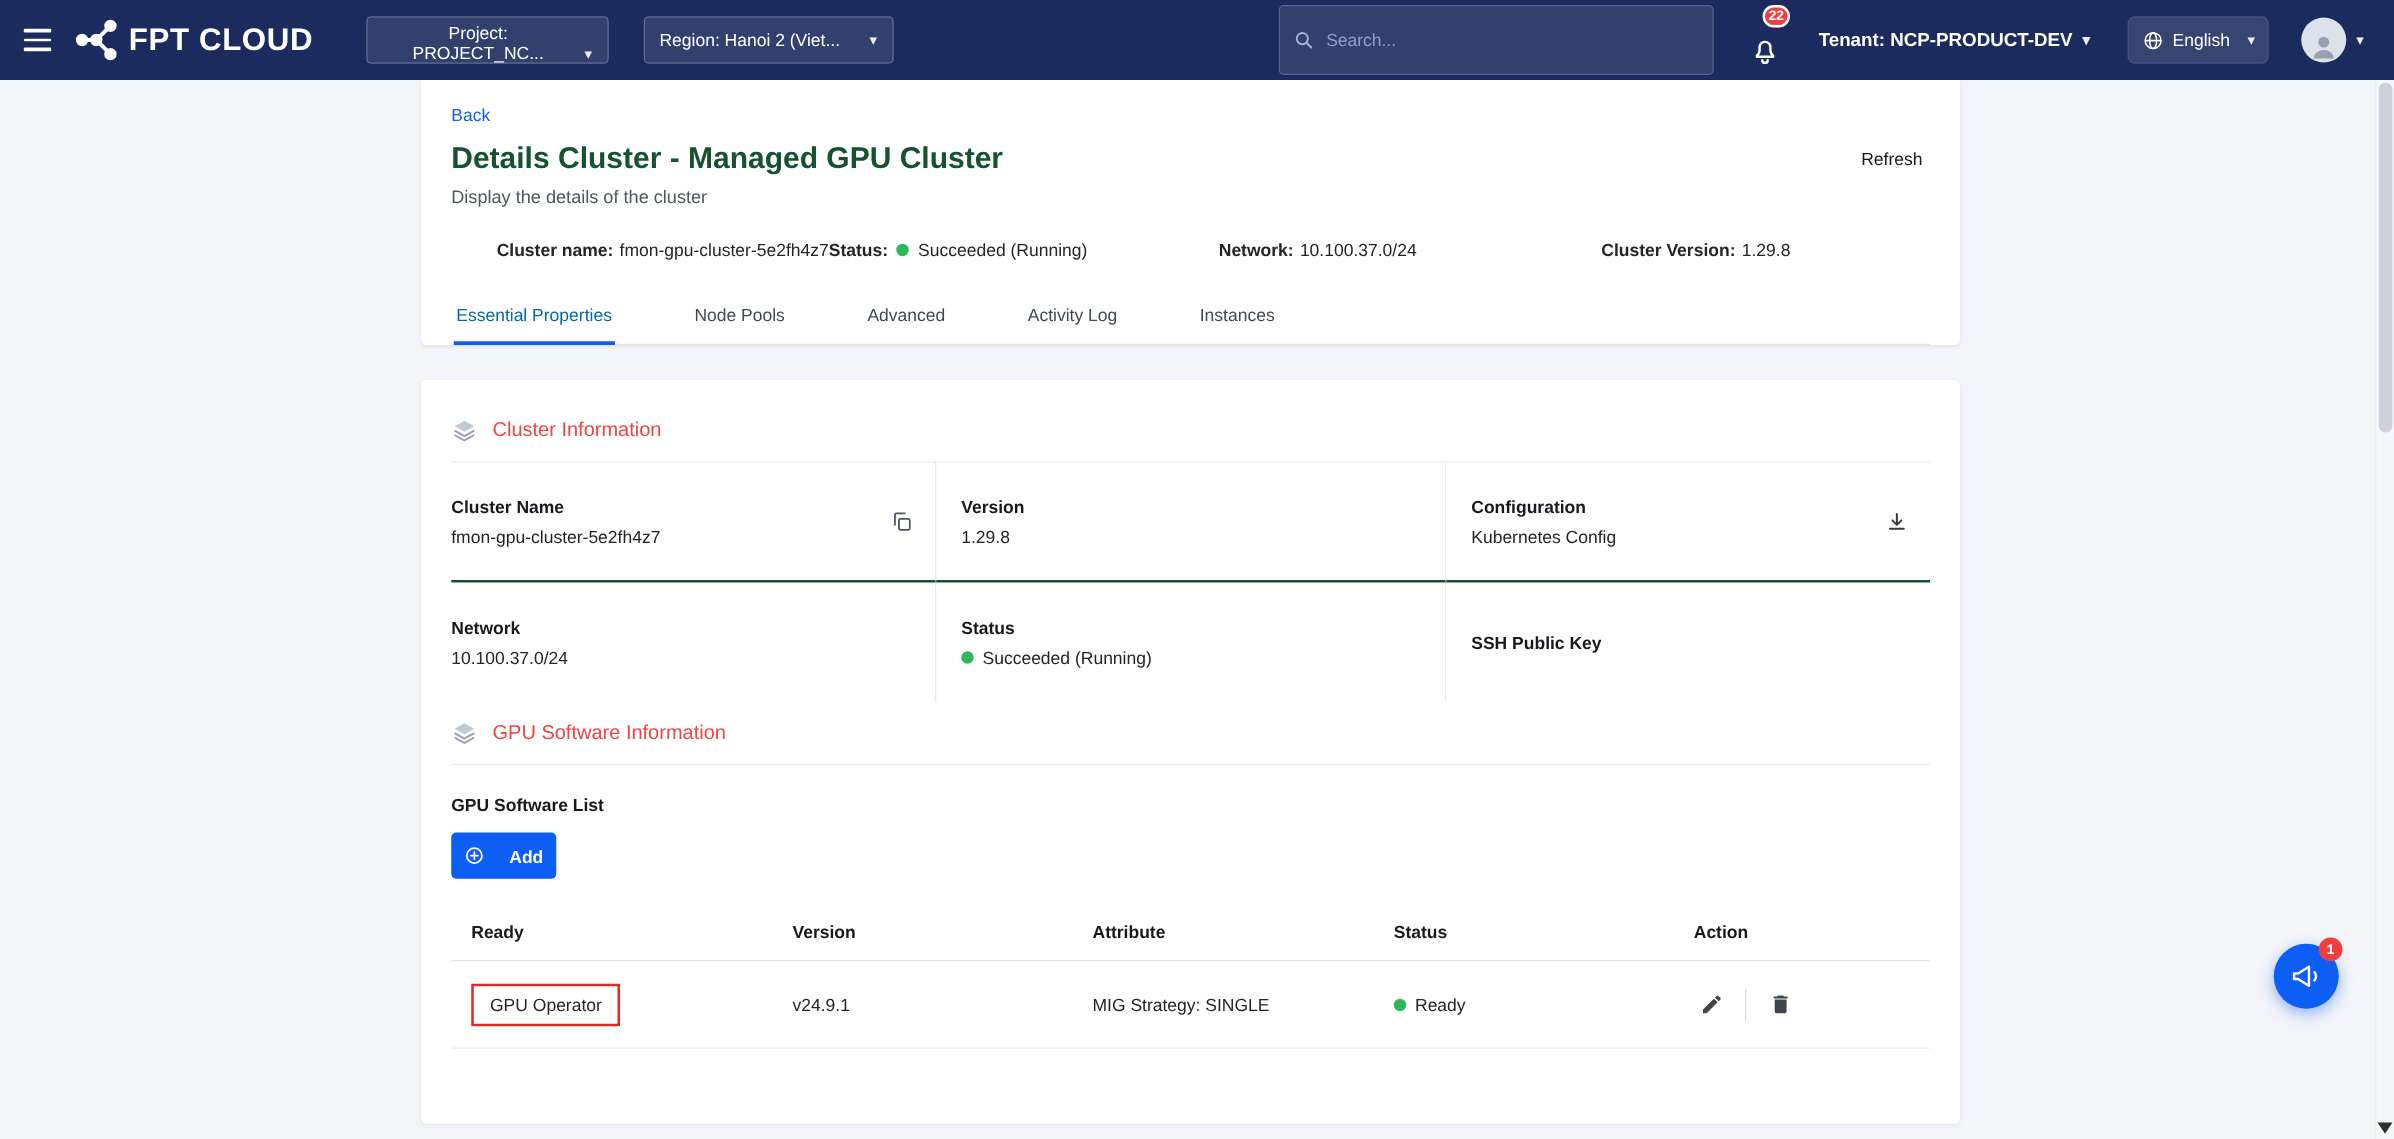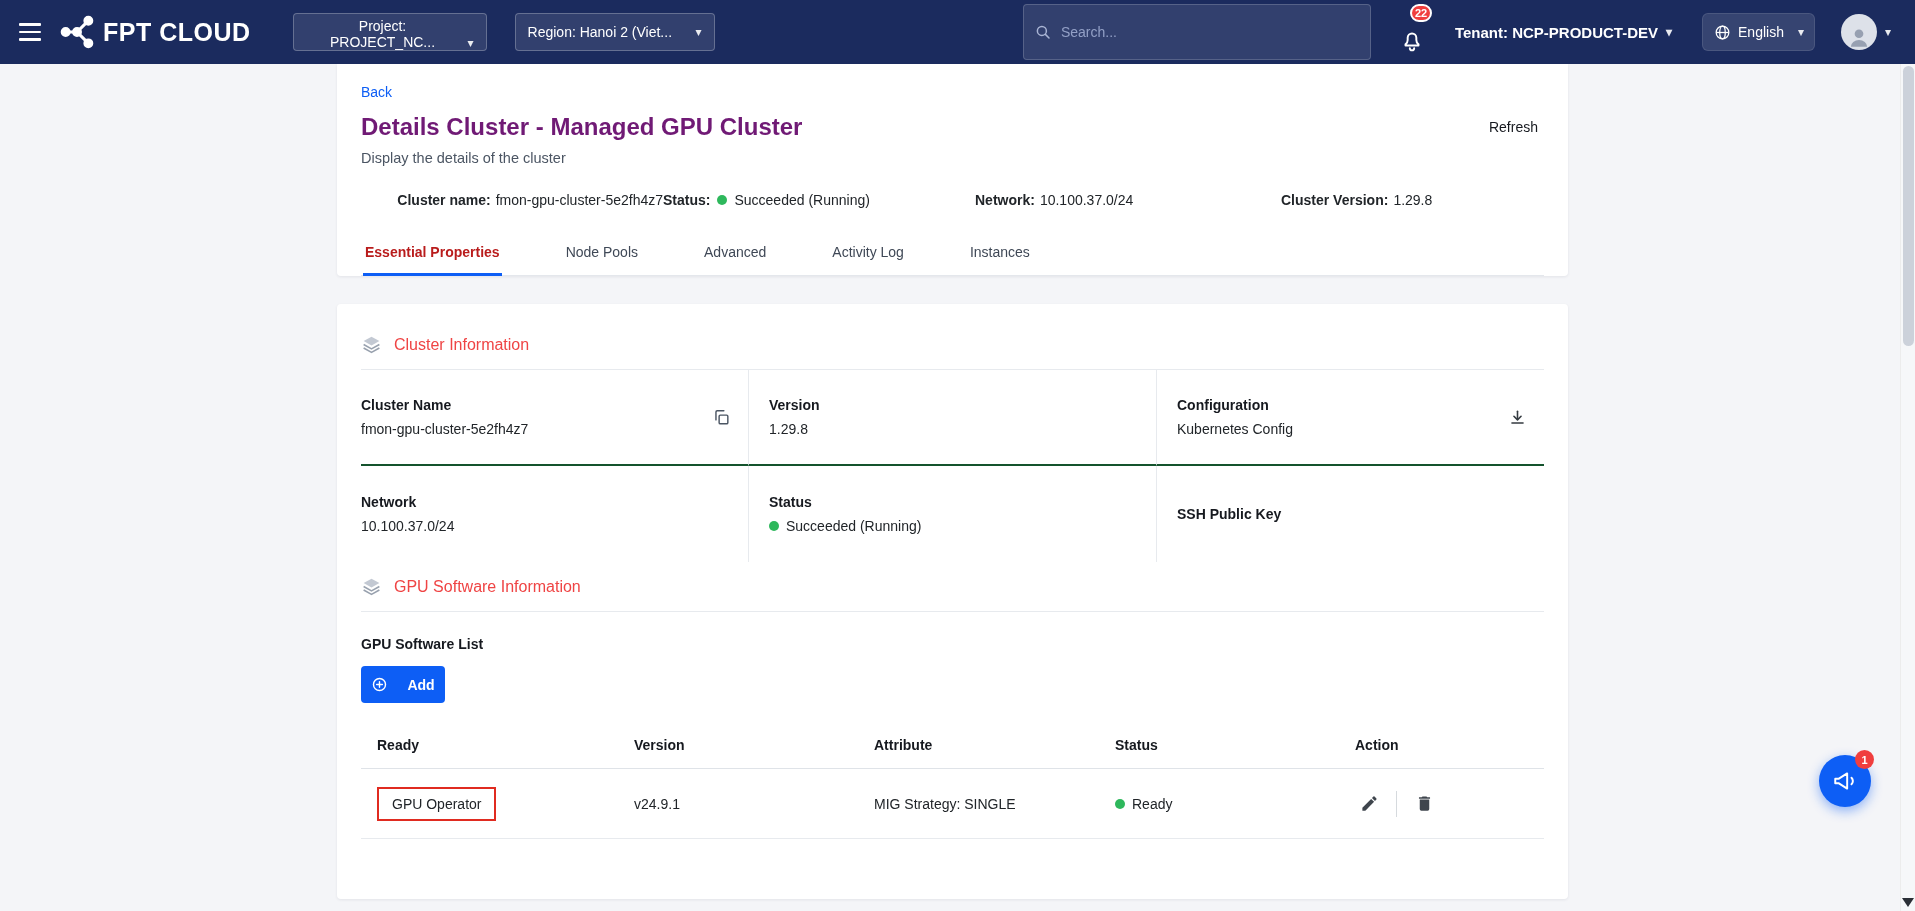--- a/index.html
+++ b/index.html
@@ -34,31 +34,31 @@
   .avatar { width:36px; height:36px; border-radius:50%; background:#dde1e9; display:flex; align-items:flex-end; justify-content:center; overflow:hidden; }
   .avatar svg { width:26px; height:26px; }
 
   
   .content { position:absolute; top:64px; left:337px; width:1231px; }
   .card { background:#fff; box-shadow:0 1px 3px rgba(20,30,50,.08); border-radius:0 0 4px 4px; }
 
   .header-card { padding:20px 24px 0; }
   .back-link { color:#0d5ef5; font-size:14px; font-weight:500; cursor:pointer; display:inline-block; }
   .title-row { display:flex; align-items:center; justify-content:space-between; margin-top:13px; }
-  .page-title { font-size:24px; font-weight:bold; color:#701a75; }
+  .page-title { font-size:24px; font-weight:bold; color:#14532d; }
   .refresh { font-size:14px; color:#16191f; cursor:pointer; margin-right:6px; background:none; border:none; }
   .subtitle { margin-top:9px; color:#4b5563; font-size:14.5px; }
   .summary-row { display:flex; align-items:center; margin-top:26px; font-size:14px; }
   .summary-item { display:flex; align-items:center; }
   .summary-item b { font-weight:bold; margin-right:5px; }
   .summary-item.w1 { width:302px;justify-content:flex-end; } .summary-item.w2 { width:312px; } .summary-item.w3 { width:306px; }
   .dot { width:10px; height:10px; border-radius:50%; background:#2eb85c; display:inline-block; margin:0 7px 0 2px; flex:none; }
   .tabs { display:flex; gap:62px; margin-top:26px; border-bottom:1px solid #e4e7ec; padding-left:2px; }
   .tab { font-size:14px; color:#3f4856; padding:10px 2px 13px; cursor:pointer; border-bottom:3px solid transparent; margin-bottom:-1px; }
-  .tab.active { color:#b91c1c; font-weight:bold; border-bottom-color:#0d5ef5; }
+  .tab.active { color:#0369a1; font-weight:normal; border-bottom-color:#0d5ef5; }
 
   .main-card { margin-top:28px; padding:30px 24px 60px; border-radius:4px; min-height:560px; }
   .section-head { display:flex; align-items:center; gap:12px; font-size:16px; color:#ef4444; }
   .section-head svg { width:21px; height:21px; flex:none; }
   .divider { height:1px; background:#e7eaee; margin-top:14px; }
 
   .info-grid { display:grid; grid-template-columns:388px 408px 1fr; }
   .cell { min-height:96px; display:flex; align-items:center; position:relative; padding-right:44px; }
   .cell.c2, .cell.c3 { padding-left:20px; }
   .cell.c1, .cell.c2 { border-right:1px solid #e7eaee; }

